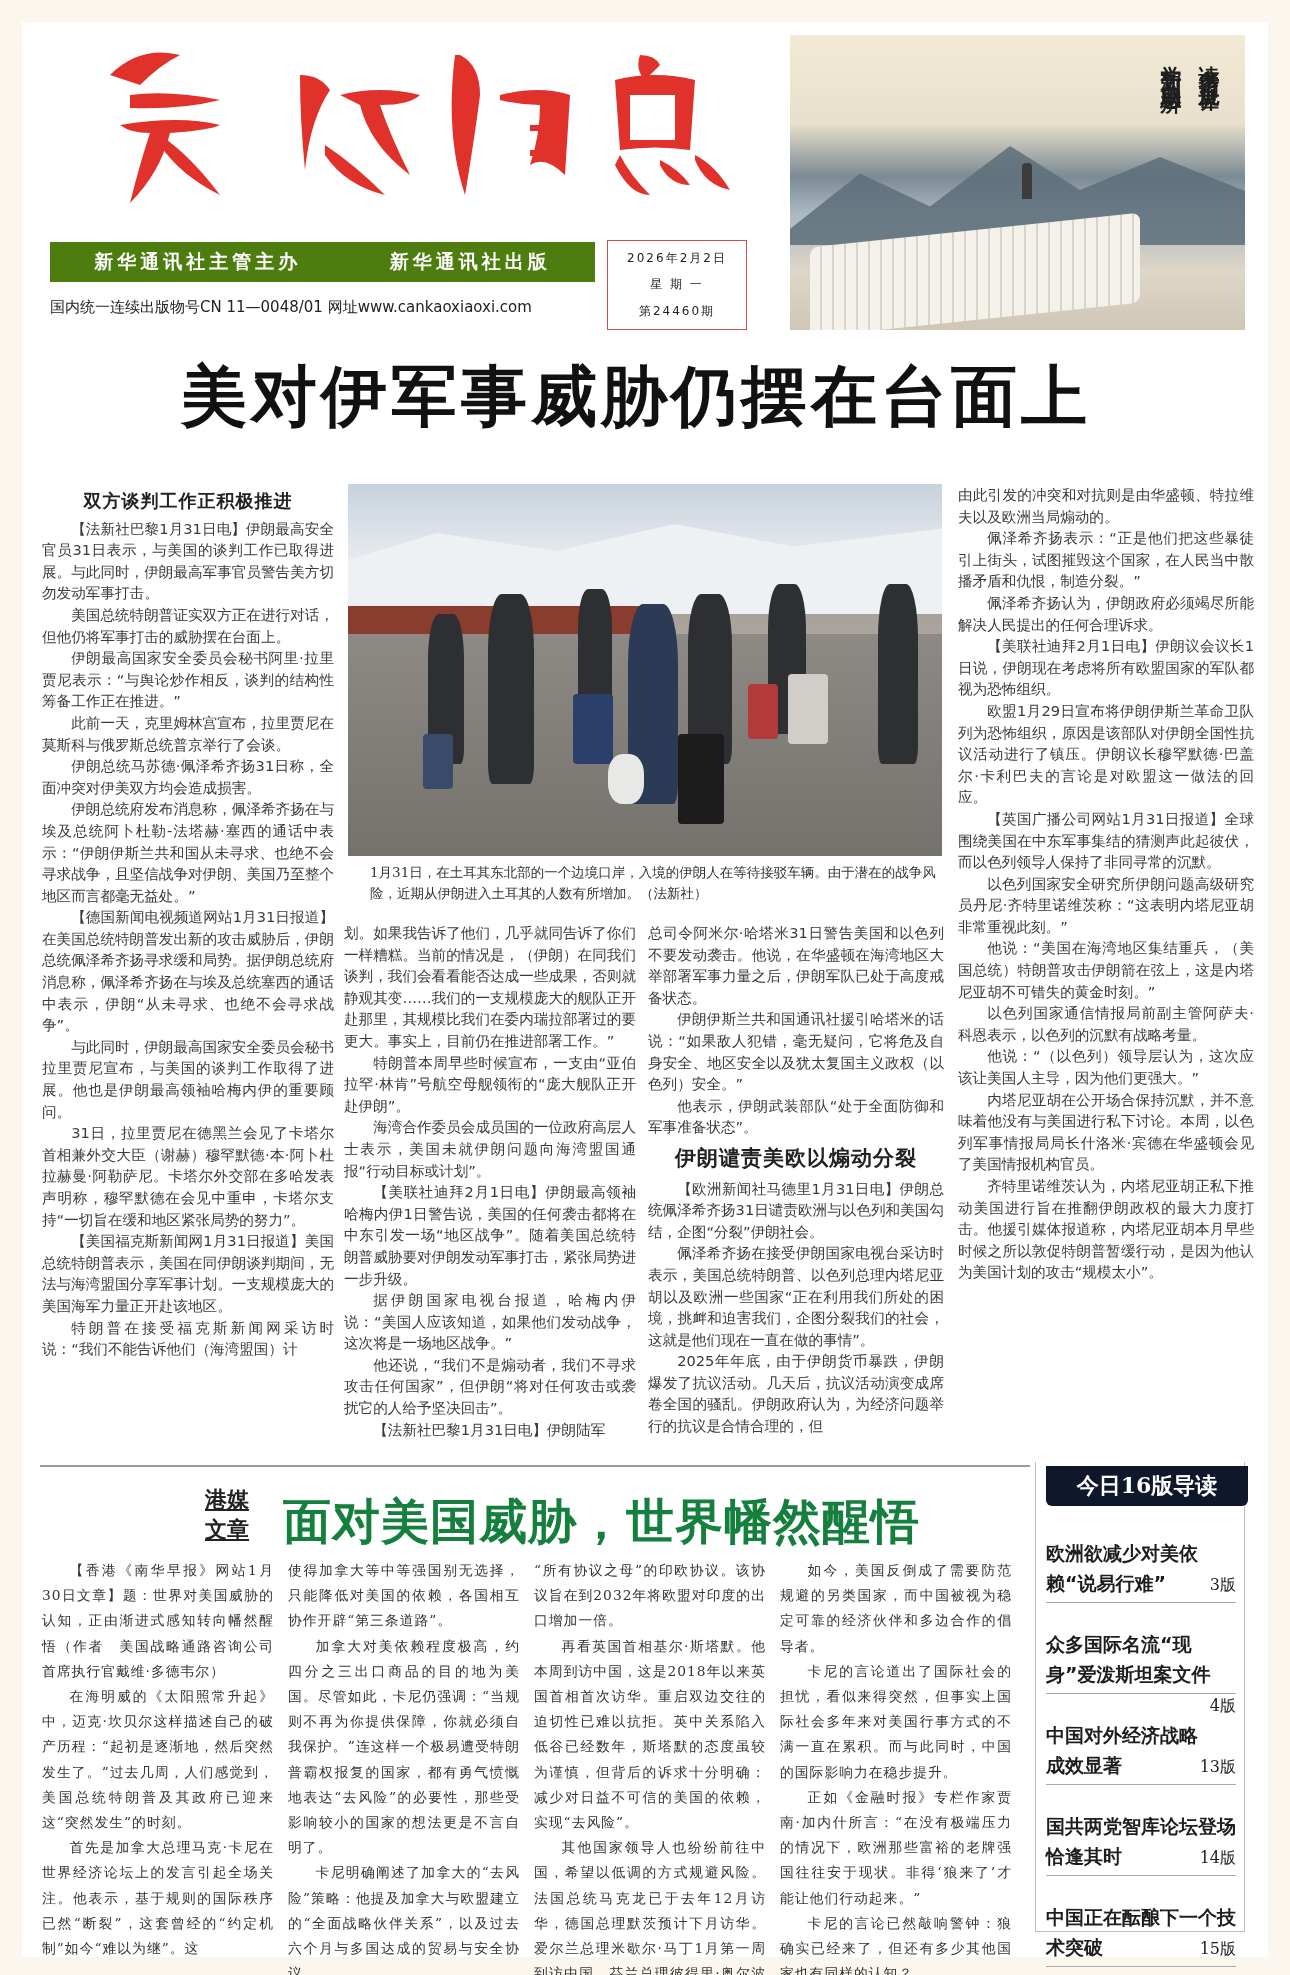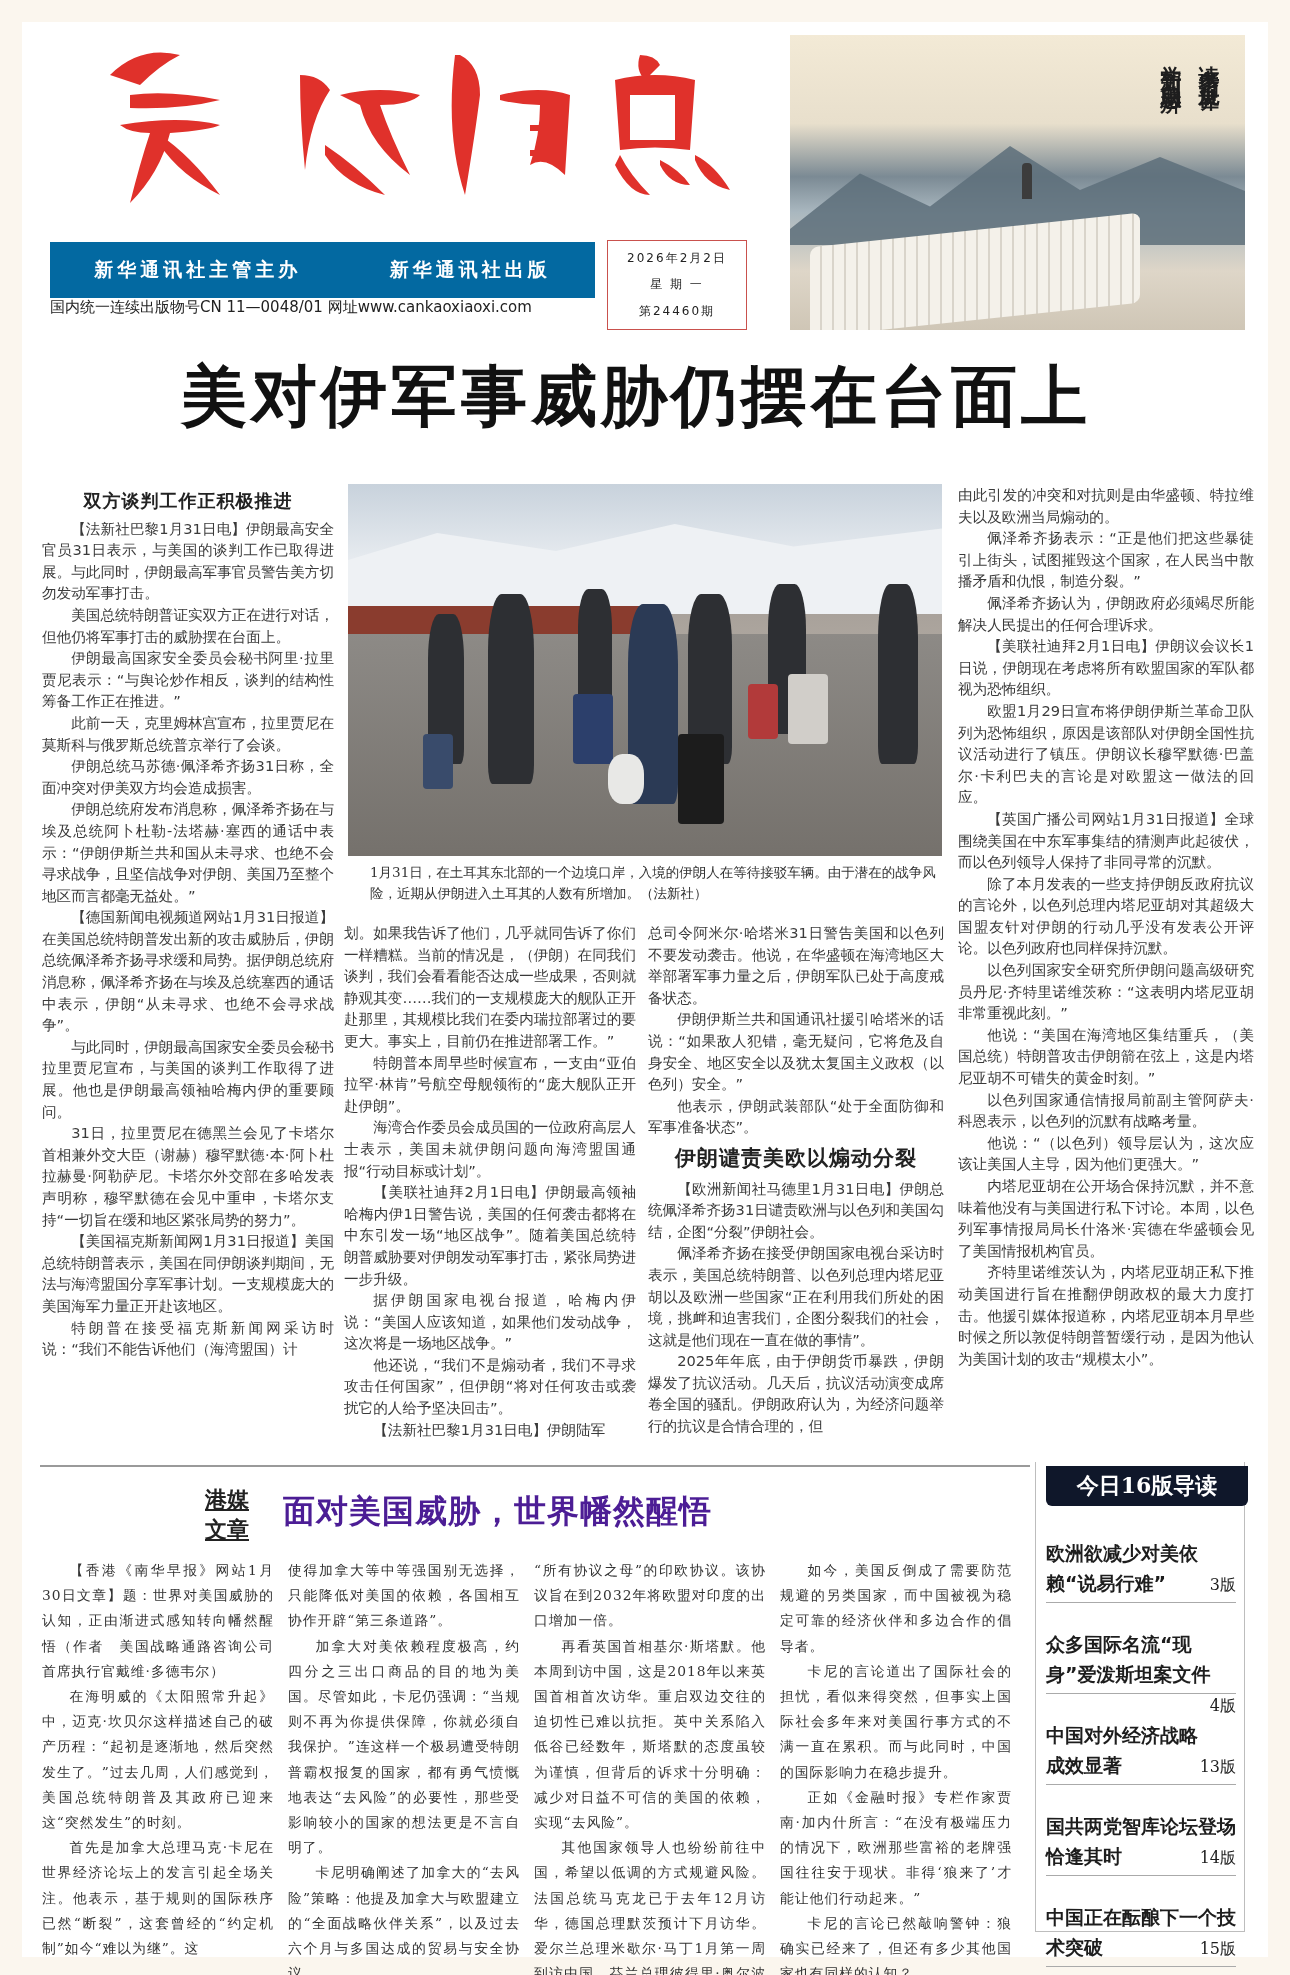--- a/index.html
+++ b/index.html
@@ -1,21 +1,21 @@
 <!DOCTYPE html>
 <html><head>
 <meta charset="utf-8">
 <style>
   *{box-sizing:border-box;margin:0;padding:0;}
   html,body{width:1290px;height:1975px;background:#fbf6ee;}
   body{position:relative;font-family:"DejaVu Sans","Liberation Sans",sans-serif;color:#2a2a2a;overflow:hidden;}
   .page{position:absolute;left:22px;top:22px;width:1246px;height:1935px;background:#fff;}
   .masthead-logo{position:absolute;left:70px;top:35px;width:680px;height:170px;}
   .masthead-logo svg{width:100%;height:100%;}
-  .red-bar{position:absolute;left:50px;top:242px;width:545px;height:56px;background:#0369a1;color:#fff;display:flex;align-items:center;justify-content:space-around;font-size:19px;letter-spacing:4px;font-weight:bold;}
+  .red-bar{position:absolute;left:50px;top:242px;width:545px;height:40px;background:#4d7c0f;color:#fff;display:flex;align-items:center;justify-content:space-around;font-size:19px;letter-spacing:4px;font-weight:bold;}
   .reg-line{position:absolute;left:50px;top:298px;font-size:15px;color:#222;}
   .datebox{position:absolute;left:607px;top:240px;width:140px;height:90px;border:1.5px solid #c9514d;display:flex;flex-direction:column;align-items:center;justify-content:space-around;font-size:12px;color:#222;letter-spacing:2px;padding:4px 0;}
   .hero-img{position:absolute;left:790px;top:35px;width:455px;height:295px;background:linear-gradient(180deg,#f3ead6 0%,#e8dfcc 30%,#7b8a94 48%,#a9b7bf 60%,#ded6c8 80%,#cfc6b6 100%);overflow:hidden;}
   .hero-img .mtn{position:absolute;left:-20px;top:100px;width:500px;height:110px;background:#5d6f7a;clip-path:polygon(0 100%,18% 35%,32% 65%,48% 10%,62% 50%,78% 20%,100% 60%,100% 100%);opacity:.85;}
   .hero-img .paper{position:absolute;left:20px;top:195px;width:330px;height:90px;background:repeating-linear-gradient(90deg,#f4f1ea 0 10px,#d9d4ca 10px 12px);transform:skewY(-6deg);border-radius:8px;}
   .hero-img .figure{position:absolute;left:232px;top:128px;width:10px;height:36px;background:#3c3c3c;border-radius:4px 4px 0 0;}
   .slogan{position:absolute;right:22px;top:14px;display:flex;flex-direction:row-reverse;gap:10px;font-size:21px;font-weight:bold;color:#1e1e1e;}
   .slogan .col{writing-mode:vertical-rl;letter-spacing:3px;}
   .headline{position:absolute;left:36px;top:352px;width:1200px;text-align:center;font-size:66px;font-weight:bold;color:#111;letter-spacing:4px;}
   .col-text{position:absolute;font-size:14.6px;line-height:21.6px;color:#3a3a3a;text-align:justify;}
@@ -24,21 +24,21 @@
   .subhead{font-size:18px;font-weight:bold;color:#222;text-align:center;letter-spacing:1px;margin:2px 0 6px;}
   .photo{position:absolute;left:348px;top:484px;width:594px;height:372px;background:linear-gradient(180deg,#c8d2dc 0%,#e9edf1 22%,#a8a19a 34%,#b3aca4 52%,#9d9790 100%);overflow:hidden;}
   .photo .snow{position:absolute;left:0;top:40px;width:100%;height:90px;background:#eef1f4;clip-path:polygon(0 100%,0 40%,15% 10%,35% 30%,55% 0,75% 25%,100% 5%,100% 100%);}
   .photo .fence{position:absolute;left:0;top:122px;width:300px;height:30px;background:#8a3c2e;}
   .photo .road{position:absolute;left:0;top:150px;width:100%;height:222px;background:linear-gradient(180deg,#8d8a86,#75716c);}
   .photo .person{position:absolute;background:#2d2f33;border-radius:30% 30% 10% 10%;}
   .photo .bag{position:absolute;border-radius:4px;}
   .caption{position:absolute;left:370px;top:862px;width:570px;font-size:13.5px;line-height:21px;color:#333;font-family:"DejaVu Serif","Liberation Serif",serif;}
   .divider{position:absolute;left:40px;top:1465px;width:990px;height:2px;background:#9a9a9a;}
   .hk-label{position:absolute;left:205px;top:1485px;font-size:22px;font-weight:bold;line-height:30px;color:#222;text-align:center;text-decoration:underline;}
-  .hk-title{position:absolute;left:283px;top:1490px;font-size:32px;font-weight:bold;color:#4c1d95;font-family:"DejaVu Serif","Liberation Serif",serif;letter-spacing:1px;}
+  .hk-title{position:absolute;left:283px;top:1490px;font-size:48px;font-weight:bold;color:#15803d;font-family:"DejaVu Serif","Liberation Serif",serif;letter-spacing:1px;}
   .serif-col{position:absolute;font-family:"DejaVu Serif","Liberation Serif",serif;font-size:13.8px;line-height:25.2px;color:#333;text-align:justify;letter-spacing:1px;}
   .serif-col p{text-indent:2em;}
   .serif-col p.noind{text-indent:0;}
   .guide{position:absolute;left:1035px;top:1462px;width:210px;height:470px;border-left:1.5px solid #bdbdbd;border-right:1.5px solid #bdbdbd;border-bottom:1.5px solid #bdbdbd;}
   .guide-head{position:absolute;left:10px;top:4px;width:202px;height:40px;background:#0f172a;color:#fff;font-size:22px;font-weight:bold;display:flex;align-items:center;justify-content:center;border-radius:0 0 6px 6px;font-family:"DejaVu Serif","Liberation Serif",serif;}
   .guide-list{position:absolute;left:10px;top:70px;width:190px;}
   .guide-item{border-bottom:1.5px solid #aaa;padding:6px 0 4px;margin-bottom:20px;font-size:19px;line-height:30px;color:#1d1d1d;font-weight:bold;cursor:pointer;}
   .guide-item .pg{font-size:16px;font-weight:normal;font-family:"DejaVu Serif","Liberation Serif",serif;float:right;margin-top:2px;}
 </style>
 </head>
@@ -136,21 +136,20 @@
   <p>2025年年底，由于伊朗货币暴跌，伊朗爆发了抗议活动。几天后，抗议活动演变成席卷全国的骚乱。伊朗政府认为，为经济问题举行的抗议是合情合理的，但</p>
 </div>
 
 <div class="col-text" style="left:958px;top:484px;width:296px;">
   <p class="noind">由此引发的冲突和对抗则是由华盛顿、特拉维夫以及欧洲当局煽动的。</p>
   <p>佩泽希齐扬表示：“正是他们把这些暴徒引上街头，试图摧毁这个国家，在人民当中散播矛盾和仇恨，制造分裂。”</p>
   <p>佩泽希齐扬认为，伊朗政府必须竭尽所能解决人民提出的任何合理诉求。</p>
   <p>【美联社迪拜2月1日电】伊朗议会议长1日说，伊朗现在考虑将所有欧盟国家的军队都视为恐怖组织。</p>
   <p>欧盟1月29日宣布将伊朗伊斯兰革命卫队列为恐怖组织，原因是该部队对伊朗全国性抗议活动进行了镇压。伊朗议长穆罕默德·巴盖尔·卡利巴夫的言论是对欧盟这一做法的回应。</p>
   <p>【英国广播公司网站1月31日报道】全球围绕美国在中东军事集结的猜测声此起彼伏，而以色列领导人保持了非同寻常的沉默。</p>
-  <p>除了本月发表的一些支持伊朗反政府抗议的言论外，以色列总理内塔尼亚胡对其超级大国盟友针对伊朗的行动几乎没有发表公开评论。以色列政府也同样保持沉默。</p>
   <p>以色列国家安全研究所伊朗问题高级研究员丹尼·齐特里诺维茨称：“这表明内塔尼亚胡非常重视此刻。”</p>
   <p>他说：“美国在海湾地区集结重兵，（美国总统）特朗普攻击伊朗箭在弦上，这是内塔尼亚胡不可错失的黄金时刻。”</p>
   <p>以色列国家通信情报局前副主管阿萨夫·科恩表示，以色列的沉默有战略考量。</p>
   <p>他说：“（以色列）领导层认为，这次应该让美国人主导，因为他们更强大。”</p>
   <p>内塔尼亚胡在公开场合保持沉默，并不意味着他没有与美国进行私下讨论。本周，以色列军事情报局局长什洛米·宾德在华盛顿会见了美国情报机构官员。</p>
   <p>齐特里诺维茨认为，内塔尼亚胡正私下推动美国进行旨在推翻伊朗政权的最大力度打击。他援引媒体报道称，内塔尼亚胡本月早些时候之所以敦促特朗普暂缓行动，是因为他认为美国计划的攻击“规模太小”。</p>
 </div>
 
 <div class="divider"></div>
 

